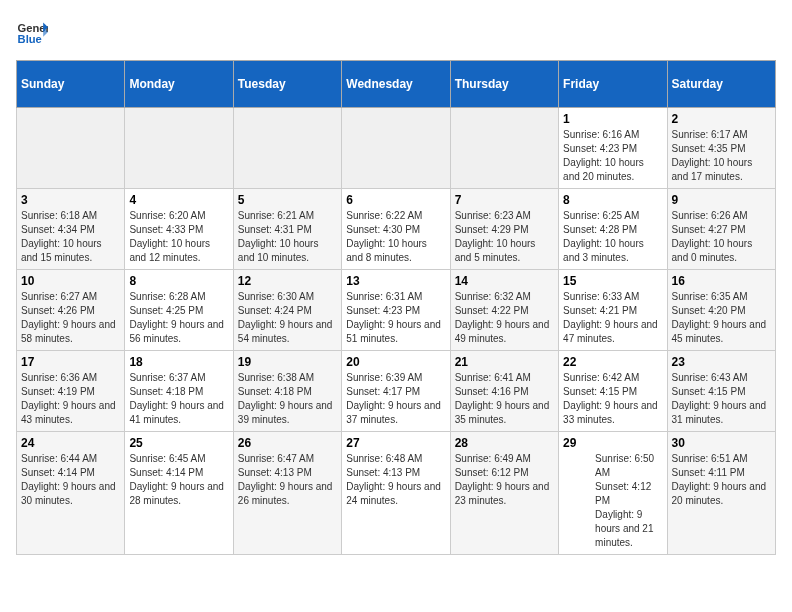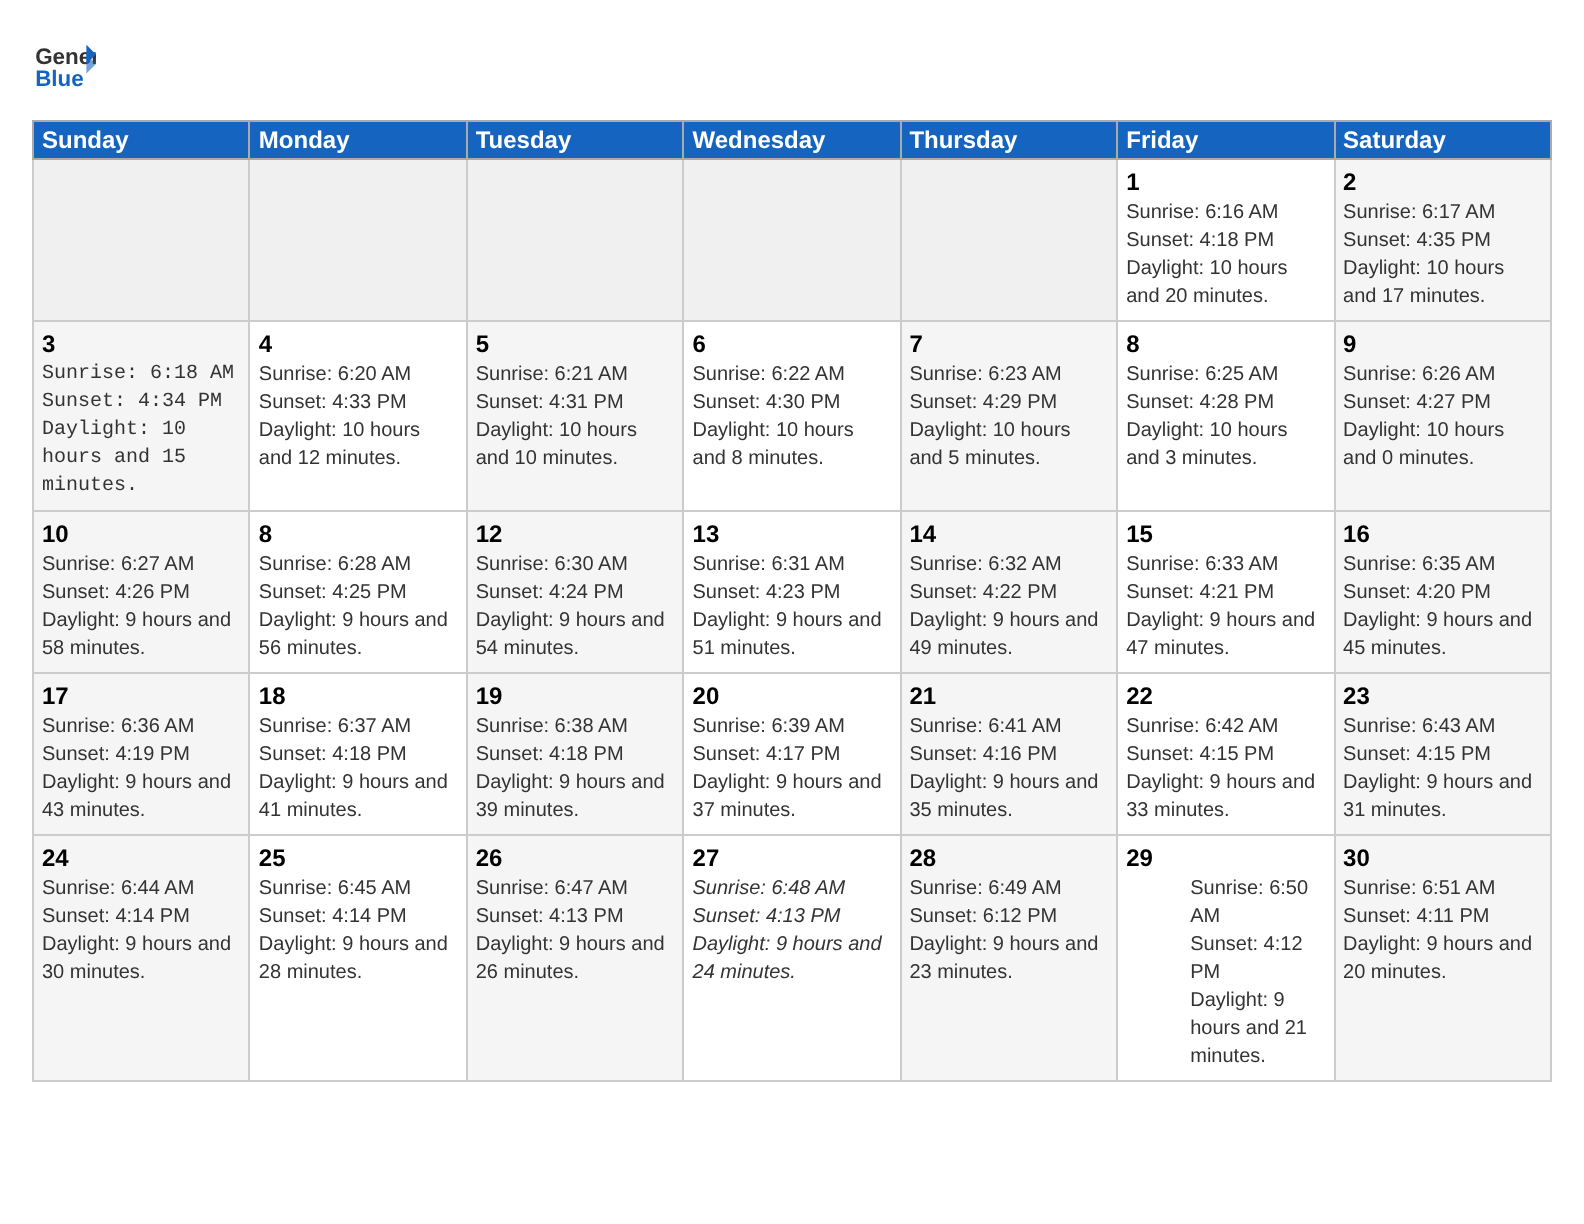--- a/index.html
+++ b/index.html
@@ -38,21 +38,21 @@
       color: #555;
     }
     table {
       width: 100%;
       border-collapse: collapse;
       font-size: 11px;
     }
     thead tr th {
       background-color: #1565c0;
       color: #fff;
-      padding: 2px 4px;
+      padding: 16px 4px;
       text-align: left;
       font-size: 12px;
       font-weight: bold;
       border: 1px solid #aaa;
     }
     tbody tr td {
       border: 1px solid #ccc;
       vertical-align: top;
       padding: 4px;
       height: 80px;
@@ -116,34 +116,34 @@
   <tbody id="calendar-body">
   <tr>
         <td class="empty-cell"></td>
         <td class="empty-cell"></td>
         <td class="empty-cell"></td>
         <td class="empty-cell"></td>
         <td class="empty-cell"></td>
         <td>
           <span class="day-num">1</span>
           <div class="day-info" style="white-space: pre-line;">Sunrise: 6:16 AM
-Sunset: 4:18 PM
+Sunset: 4:23 PM
 Daylight: 10 hours and 20 minutes.</div>
         </td>
         <td>
           <span class="day-num">2</span>
           <div class="day-info" style="white-space: pre-line;">Sunrise: 6:17 AM
 Sunset: 4:35 PM
 Daylight: 10 hours and 17 minutes.</div>
         </td>
       </tr>
       <tr>
         <td>
           <span class="day-num">3</span>
-          <div class="day-info" style="white-space: pre-line; font-family: Liberation Mono, monospace;">Sunrise: 6:18 AM
+          <div class="day-info" style="white-space: pre-line;">Sunrise: 6:18 AM
 Sunset: 4:34 PM
 Daylight: 10 hours and 15 minutes.</div>
         </td>
         <td>
           <span class="day-num">4</span>
           <div class="day-info" style="white-space: pre-line;">Sunrise: 6:20 AM
 Sunset: 4:33 PM
 Daylight: 10 hours and 12 minutes.</div>
         </td>
         <td>
@@ -279,21 +279,21 @@
 Daylight: 9 hours and 28 minutes.</div>
         </td>
         <td>
           <span class="day-num">26</span>
           <div class="day-info" style="white-space: pre-line;">Sunrise: 6:47 AM
 Sunset: 4:13 PM
 Daylight: 9 hours and 26 minutes.</div>
         </td>
         <td>
           <span class="day-num">27</span>
-          <div class="day-info" style="white-space: pre-line; font-style: italic;">Sunrise: 6:48 AM
+          <div class="day-info" style="white-space: pre-line;">Sunrise: 6:48 AM
 Sunset: 4:13 PM
 Daylight: 9 hours and 24 minutes.</div>
         </td>
         <td>
           <span class="day-num">28</span>
           <div class="day-info" style="white-space: pre-line;">Sunrise: 6:49 AM
 Sunset: 6:12 PM
 Daylight: 9 hours and 23 minutes.</div>
         </td>
         <td>

